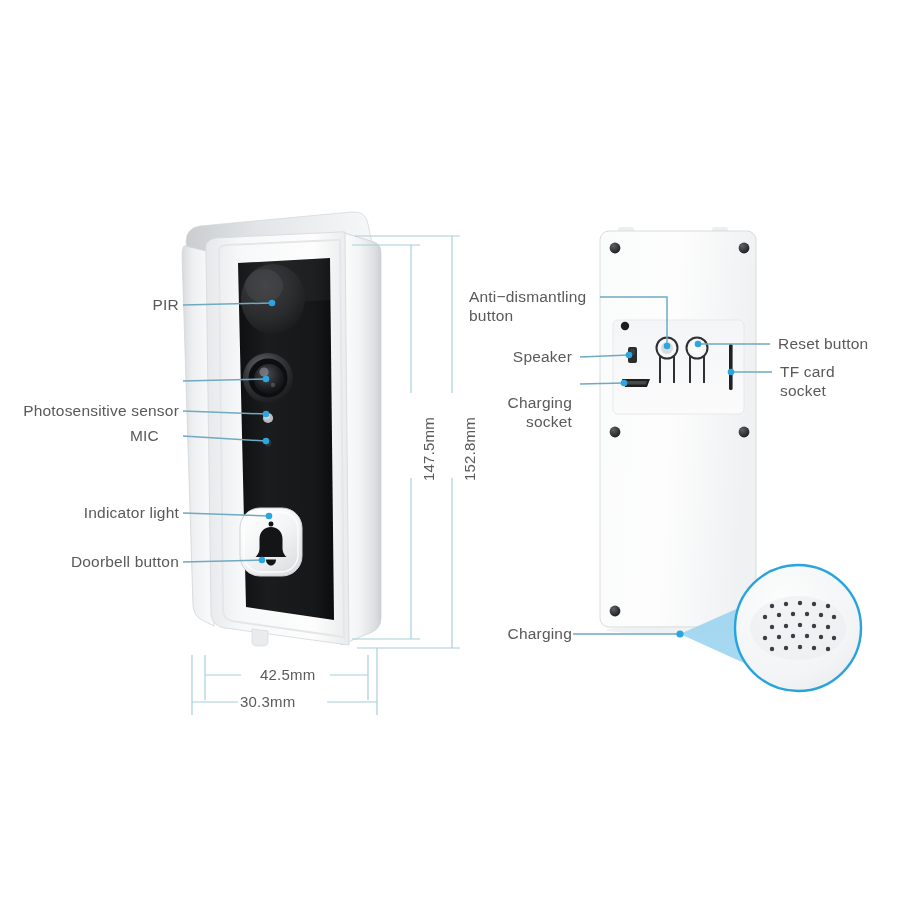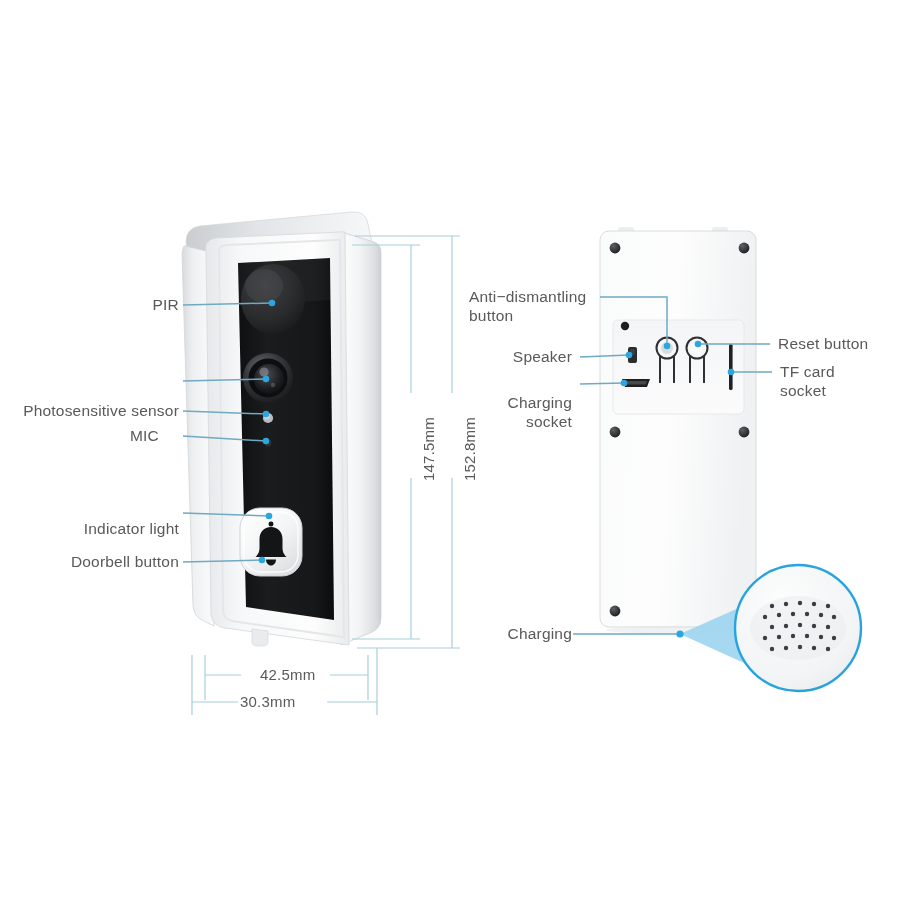--- a/index.html
+++ b/index.html
@@ -326,21 +326,21 @@
     </g>
   </svg>
 
   <div class="callout-label label-right" style="right:722px; top:295px; width:150px;">PIR</div>
 
 
   <div class="callout-label label-right" style="right:722px; top:401px; width:210px;">Photosensitive sensor</div>
 
   <div class="callout-label label-right" style="right:742px; top:426px; width:150px;">MIC</div>
 
-  <div class="callout-label label-right" style="right:722px; top:503px; width:180px;margin-top:16px;">Indicator light</div>
+  <div class="callout-label label-right" style="right:722px; top:503px; width:180px;">Indicator light</div>
 
   <div class="callout-label label-right" style="right:722px; top:552px; width:190px;">Doorbell button</div>
 
   <div class="callout-label label-left" style="left:469px; top:287px; width:150px;">Anti−dismantling
 button</div>
 
   <div class="callout-label label-right" style="right:329px; top:347px; width:150px;">Speaker</div>
 
   <div class="callout-label label-right" style="right:329px; top:393px; width:150px;">Charging
 socket</div>

